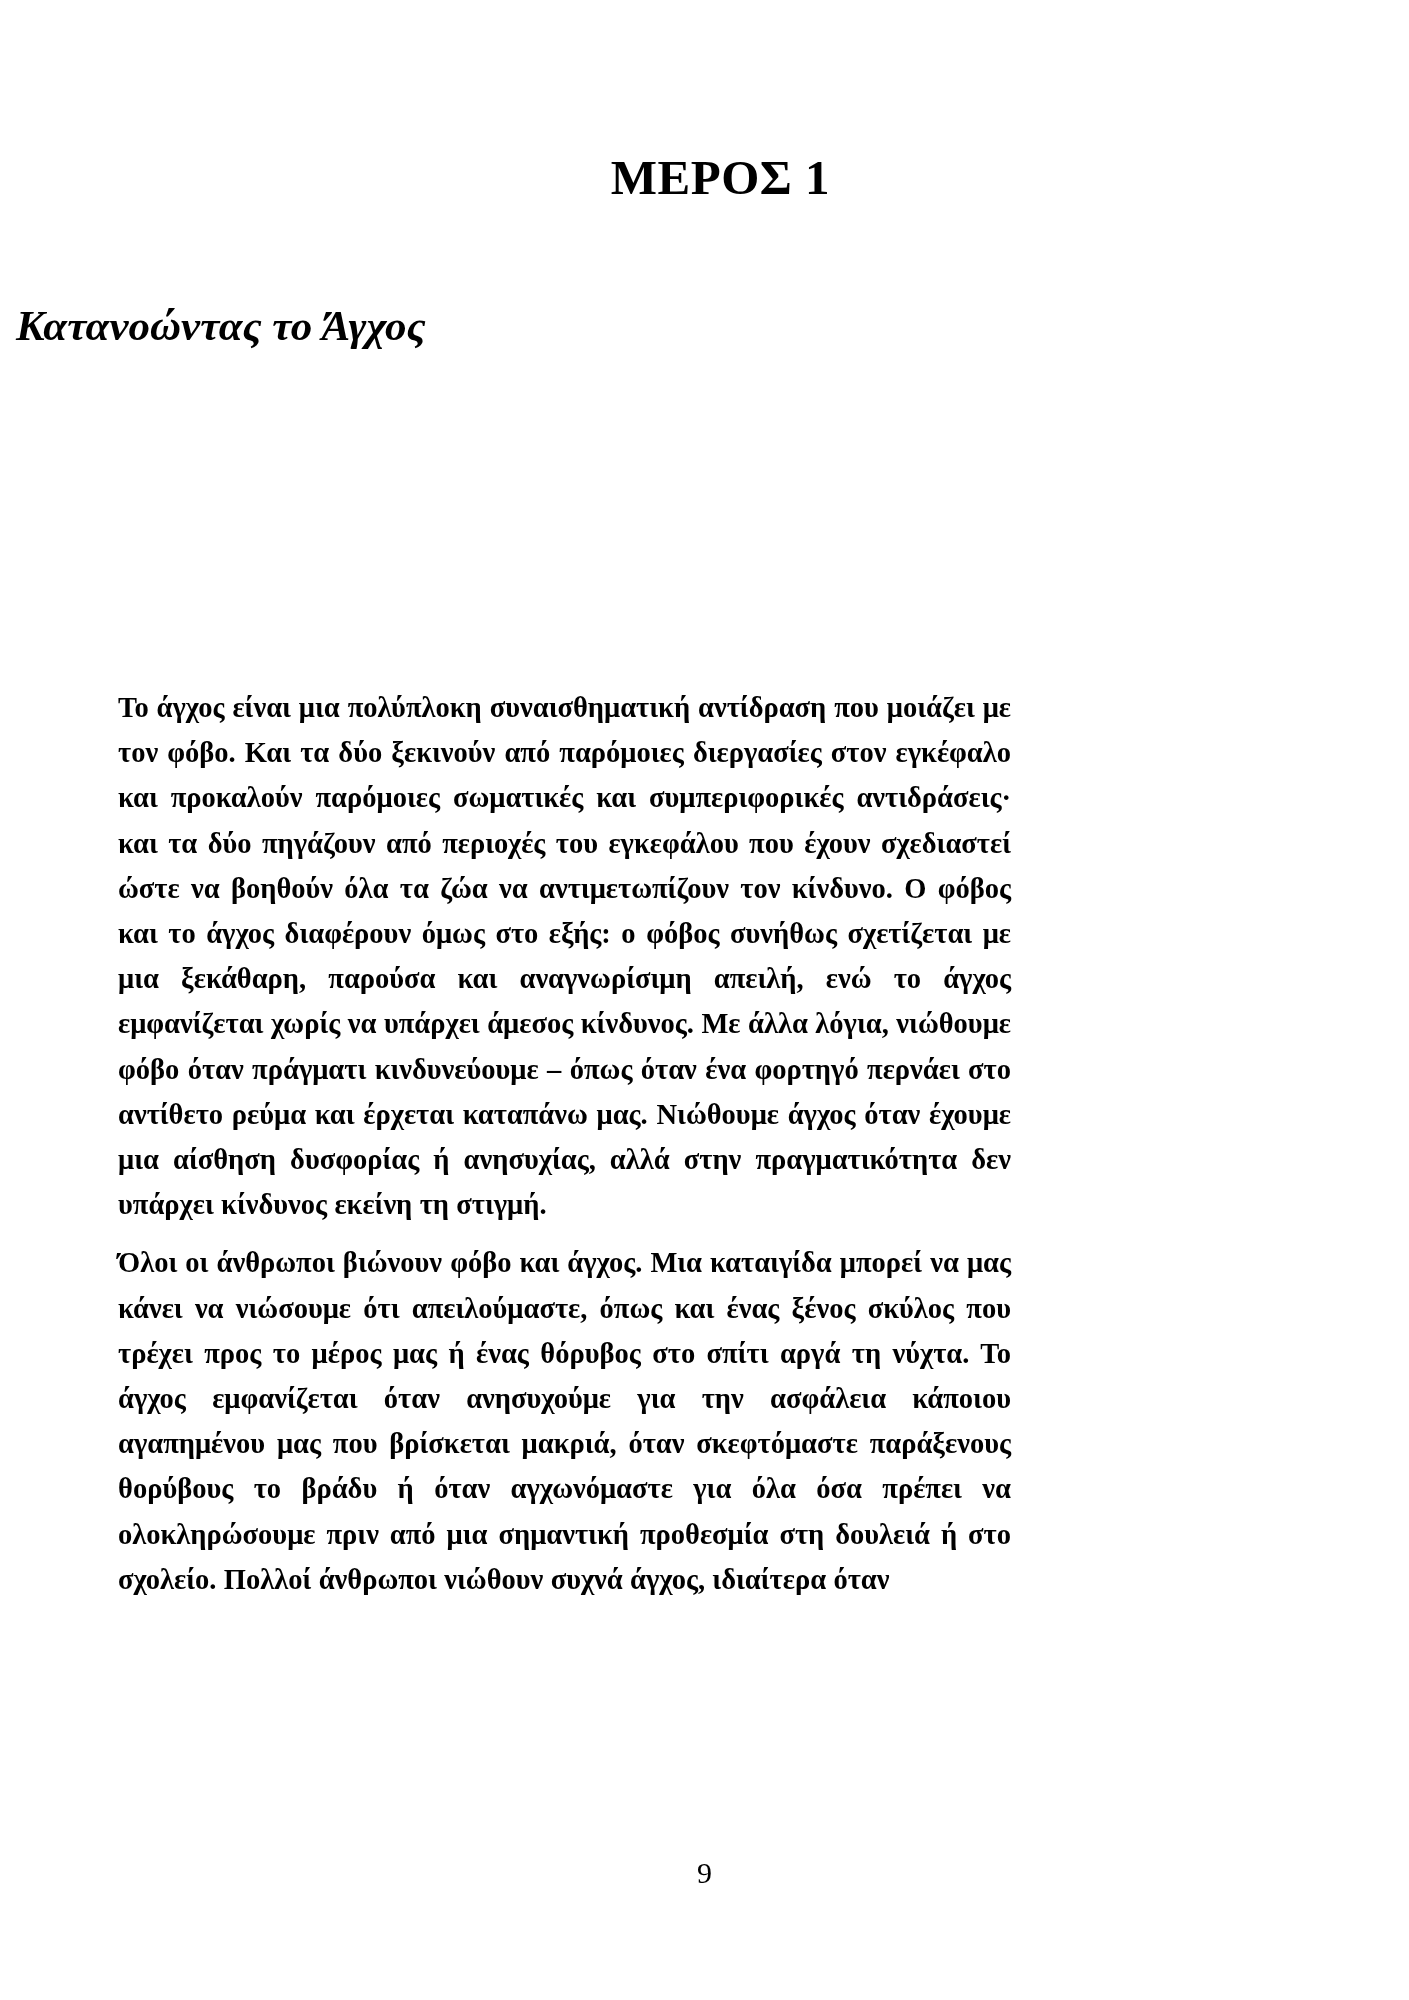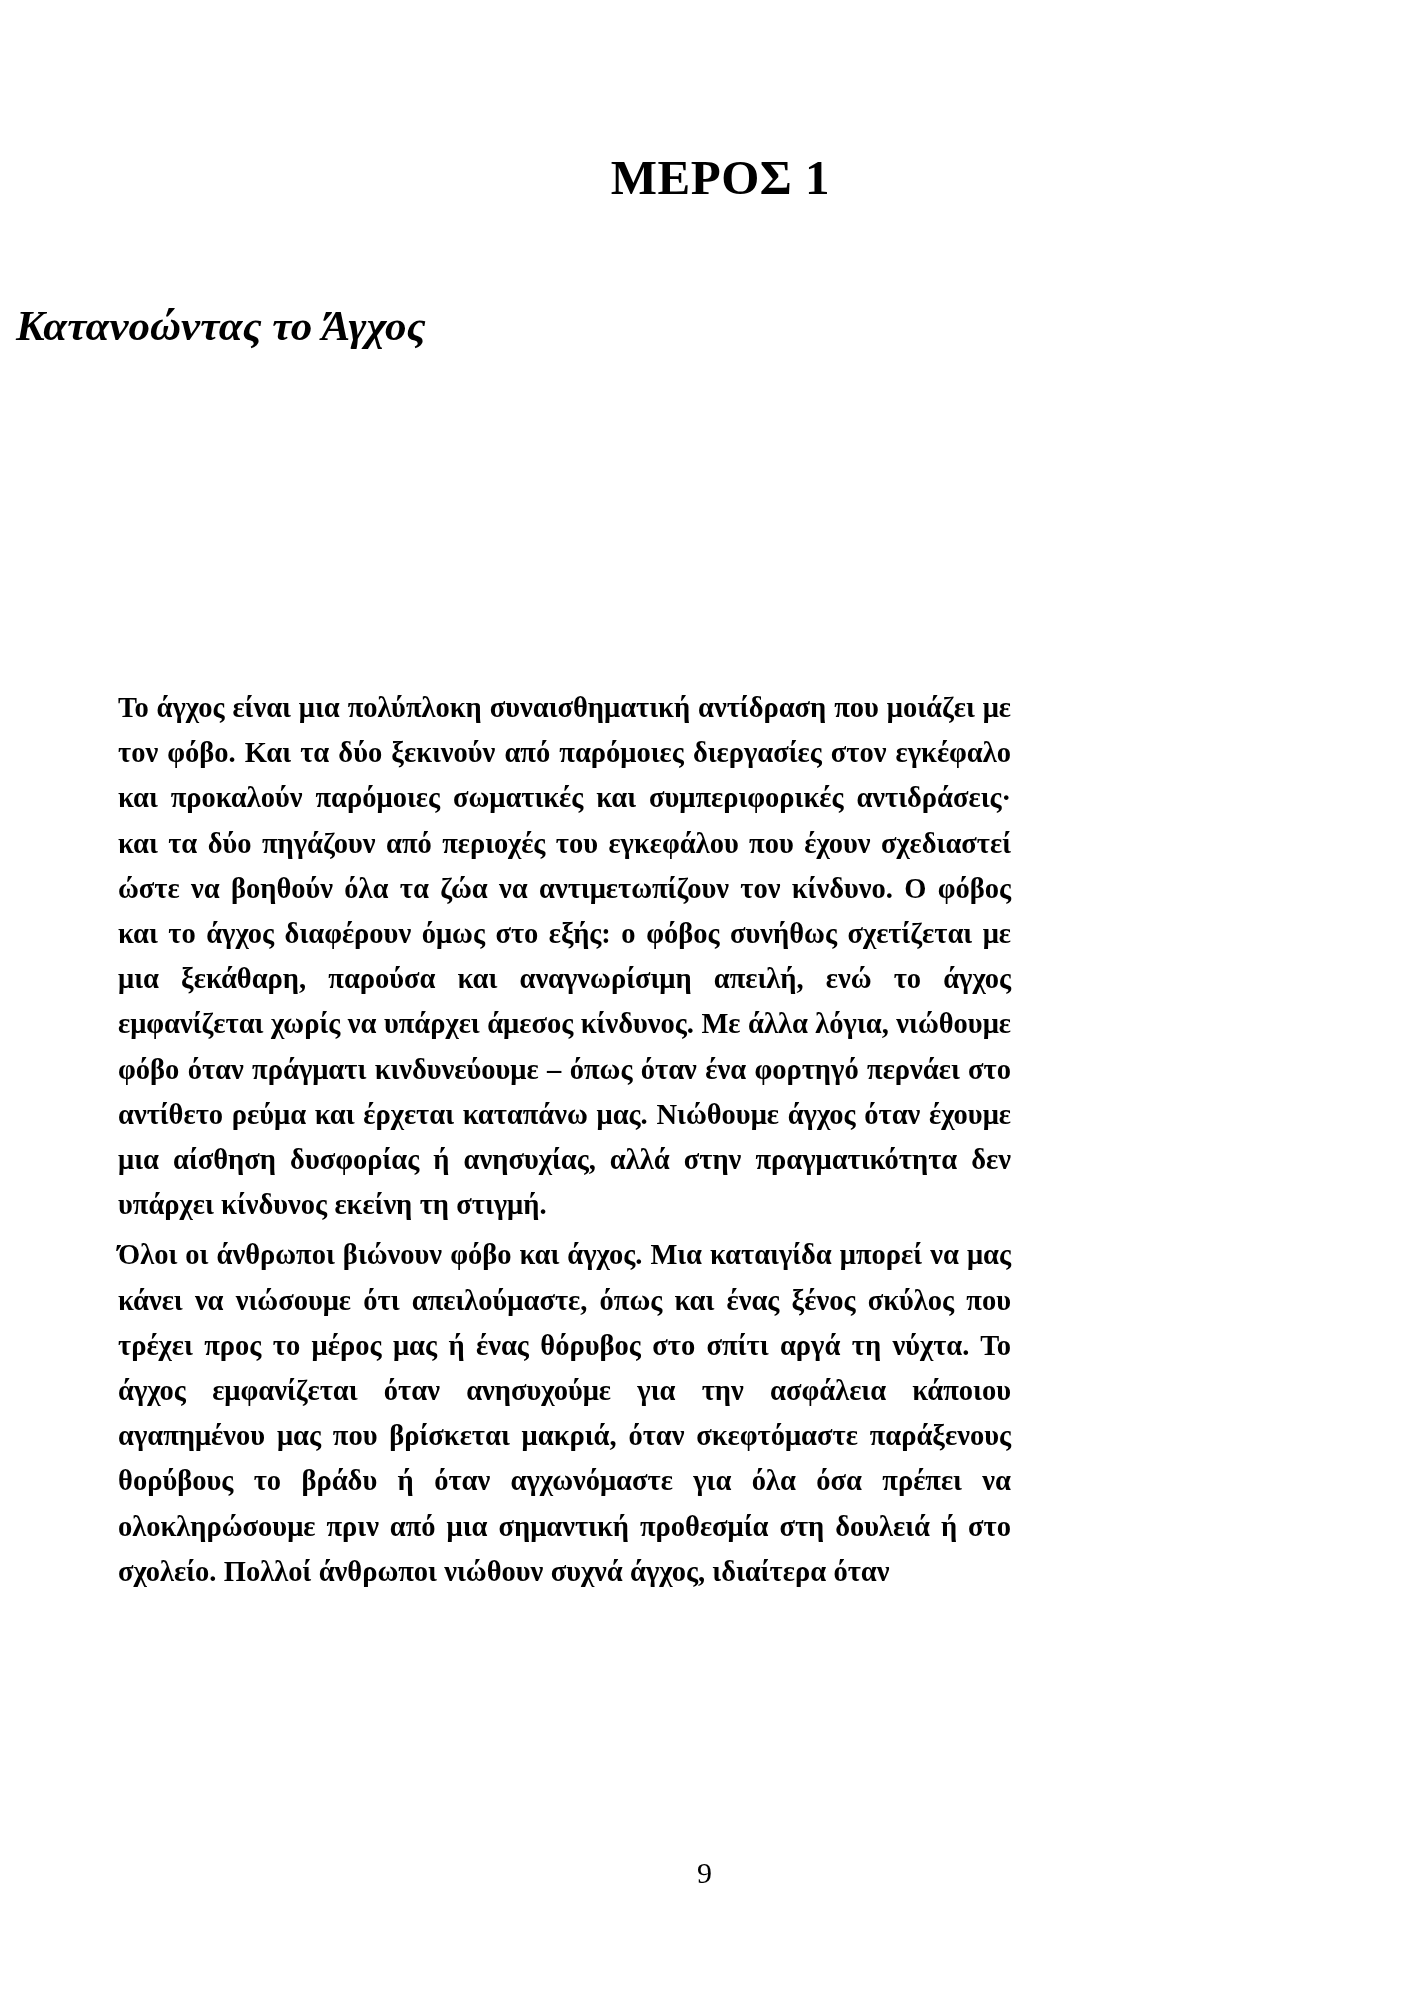--- a/index.html
+++ b/index.html
@@ -64,21 +64,21 @@
     line-height: 45.2px;
     font-family: "Liberation Serif", "DejaVu Serif", serif;
     font-stretch: semi-condensed;
     transform-origin: left top;
     hyphens: none;
     word-spacing: 0.2px;
     font-weight: bold;
   }
 
   .body-paragraph + .body-paragraph {
-    margin-top: 5px;
+    margin-top: 13px;
     text-indent: 0;
   }
 
   
   .body-paragraph:last-child {
     text-align: justify;
   }
 
   
   .page-number {

